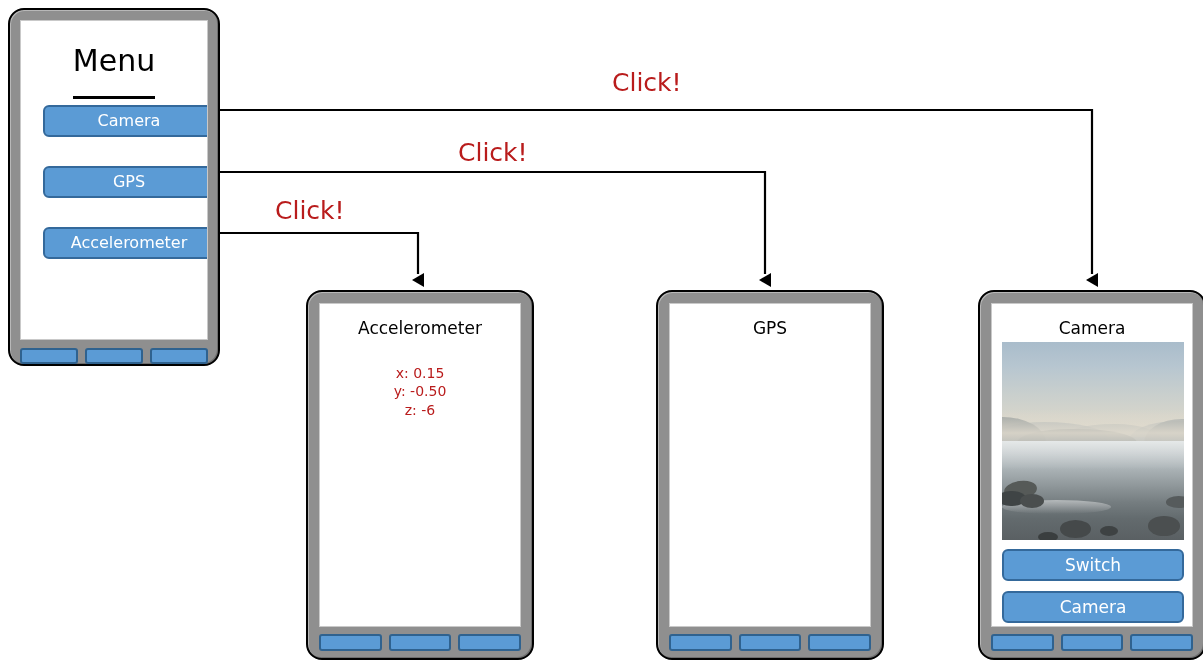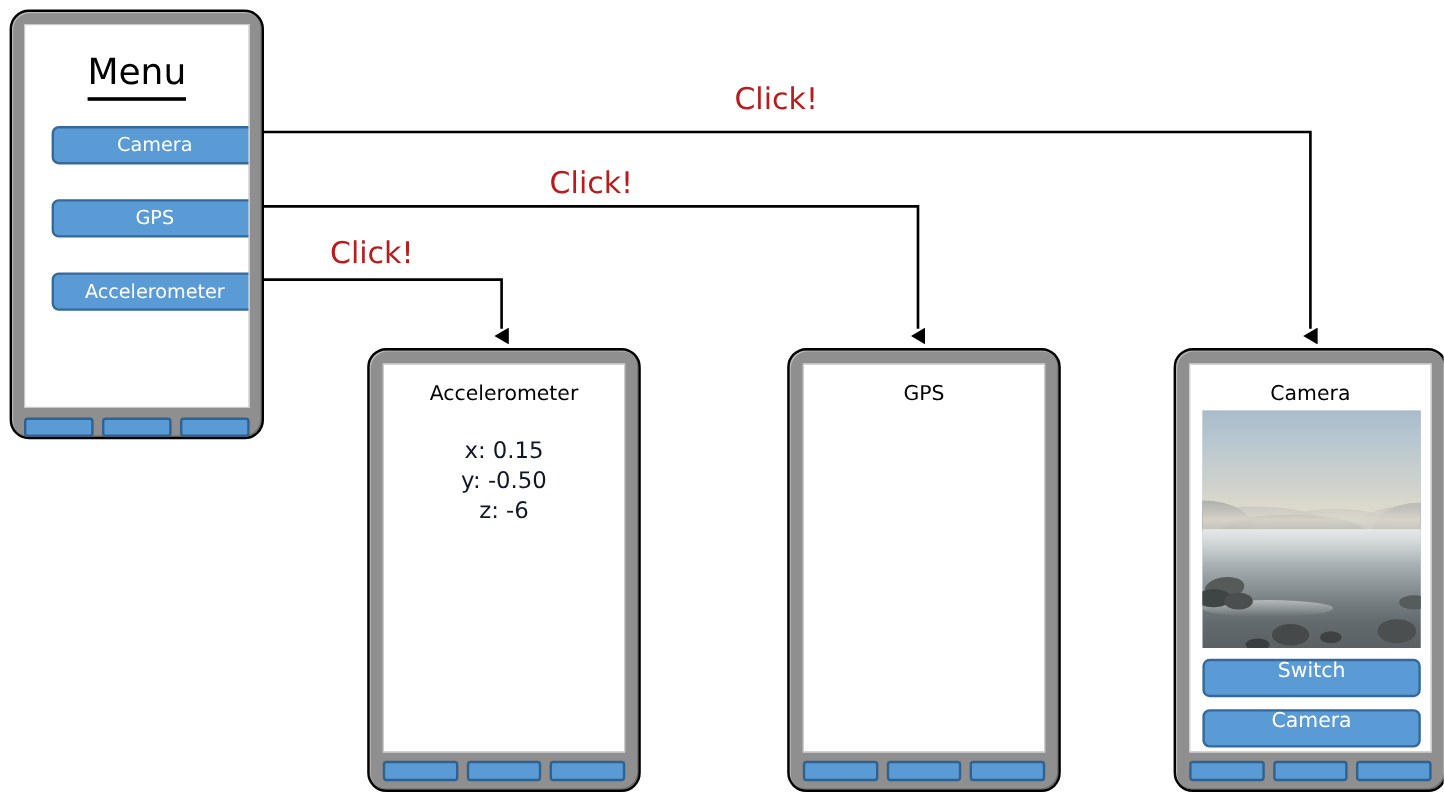--- a/index.html
+++ b/index.html
@@ -57,21 +57,21 @@
     position: absolute;
     left: 0; top: 22px;
     width: 100%;
     text-align: center;
     font-size: 30px;
     color: #000000;
     letter-spacing: 0px;
   }
   .menu-title span {
     border-bottom: 3px solid #000000;
-    padding-bottom: 3px;
+    padding-bottom: 18px;
   }
 
   .menu-btn {
     position: absolute;
     left: 22px;
     width: 172px;
     height: 32px;
     background: #5b9bd5;
     border: 2px solid #34699b;
     border-radius: 6px;
@@ -102,22 +102,22 @@
     text-align: center;
     font-size: 17px;
     color: #000000;
   }
 
   .readout {
     position: absolute;
     left: 0; top: 60px;
     width: 100%;
     text-align: center;
-    font-size: 19px;
-    color: #0f172a;
+    font-size: 14px;
+    color: #b91c1c;
     line-height: 1.32;
   }
 
   
   .viewfinder {
     position: absolute;
     left: 10px; top: 38px;
     width: 182px; height: 198px;
     overflow: hidden;
     background: #b9c4cb;
@@ -190,21 +190,21 @@
     position: absolute;
     left: 10px;
     width: 182px;
     height: 32px;
     background: #5b9bd5;
     border: 2px solid #34699b;
     border-radius: 6px;
     color: #ffffff;
     font-size: 17px;
     display: flex;
-    align-items: flex-start;
+    align-items: center;
     justify-content: center;
     line-height: 1;
   }
   #cam-btn-switch  { top: 245px; }
   #cam-btn-capture { top: 287px; }
 
   
   #connectors {
     position: absolute;
     left: 0; top: 0;

